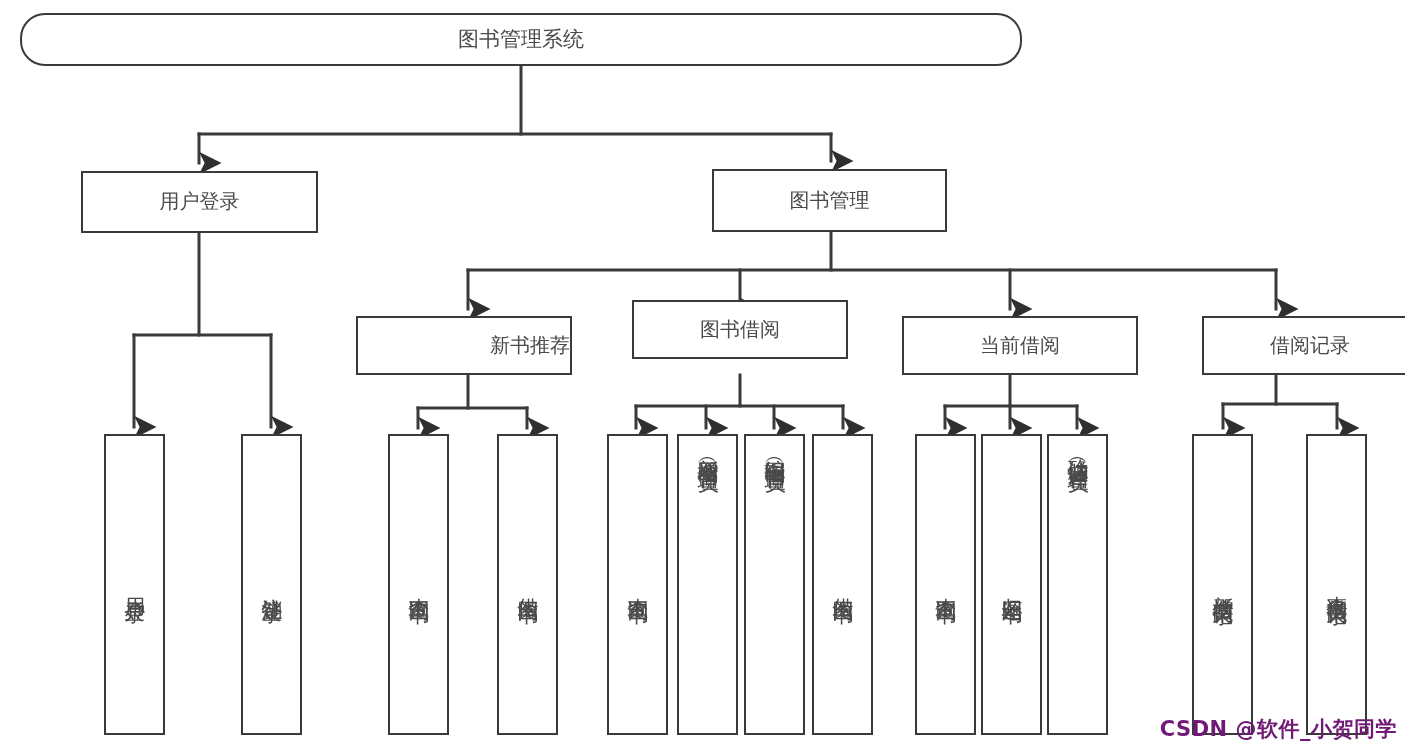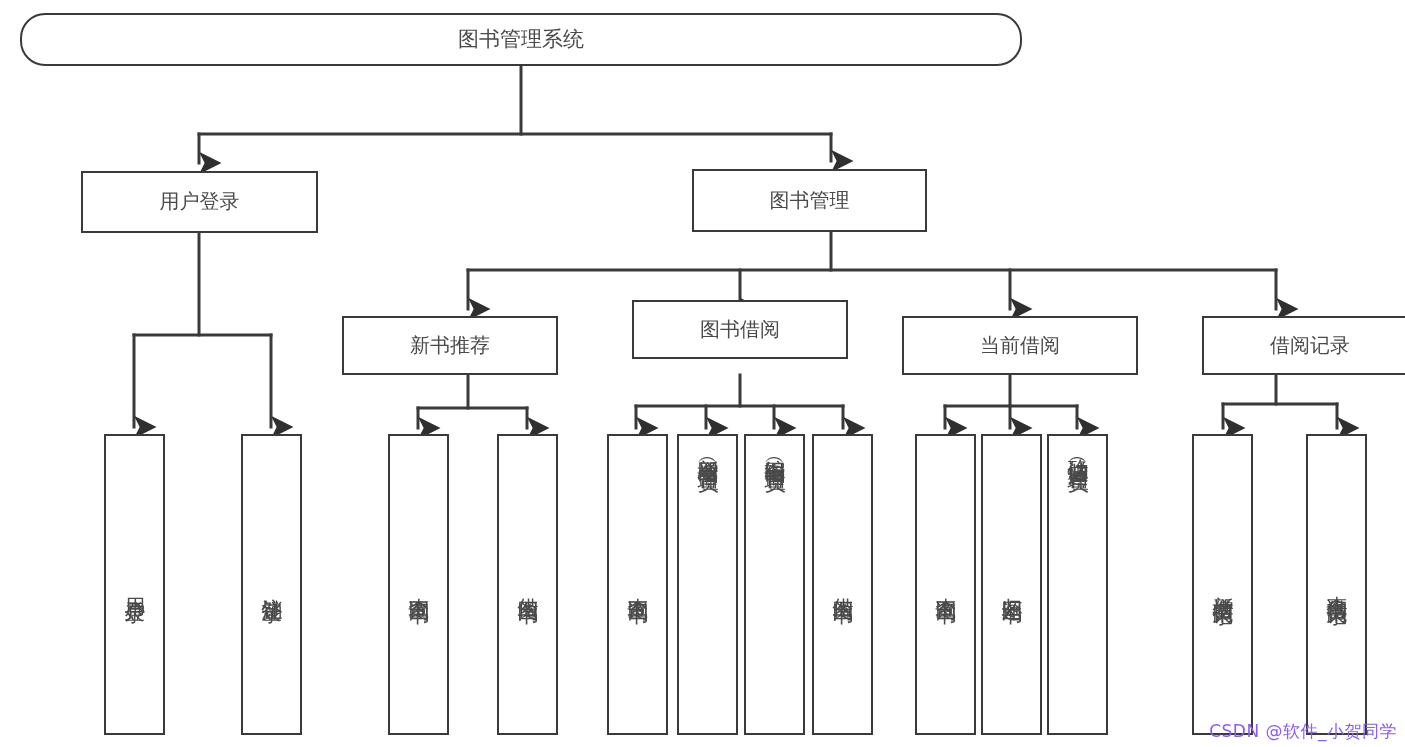--- a/index.html
+++ b/index.html
@@ -59,25 +59,26 @@
     display: block;
     white-space: pre-line;
   }
   .leaf .node-label {
     white-space: nowrap;
   }
   #watermark {
     position: absolute;
     right: 8px;
     bottom: 4px;
-    font-size: 17px;
-    color: #8b5cf6;
+    font-size: 21px;
+    color: #701a75;
     letter-spacing: 0.5px;
     z-index: 5;
     user-select: none;
+    font-weight: bold;
   }
 </style>
 </head>
 <body>
 
 <div id="canvas">
 
   <svg id="edges" viewBox="0 0 1405 747" width="1405" height="747">
     <defs>
       <marker id="arrow" viewBox="0 0 12 12" refX="6" refY="10" markerWidth="9" markerHeight="9" orient="auto-start-reverse">
@@ -130,25 +131,25 @@
   </svg>
 
   <div class="node level-0" style="left:20px; top:13px; width:1002px; height:53px;border-radius:25px;">
     <span class="node-label">图书管理系统</span>
   </div>
 
   <div class="node level-1" style="left:81px; top:171px; width:237px; height:62px;">
     <span class="node-label">用户登录</span>
   </div>
 
-  <div class="node level-1" style="left:692px; top:169px; width:235px; height:63px;">
+  <div class="node level-1" style="left:712px; top:169px; width:235px; height:63px;">
     <span class="node-label">图书管理</span>
   </div>
 
-  <div class="node level-1" style="left:342px; top:316px; width:216px; height:59px;">
+  <div class="node level-1" style="left:356px; top:316px; width:216px; height:59px;justify-content:flex-end;">
     <span class="node-label">新书推荐</span>
   </div>
 
   <div class="node level-1" style="left:632px; top:300px; width:216px; height:59px;">
     <span class="node-label">图书借阅</span>
   </div>
 
   <div class="node level-1" style="left:902px; top:316px; width:236px; height:59px;">
     <span class="node-label">当前借阅</span>
   </div>

